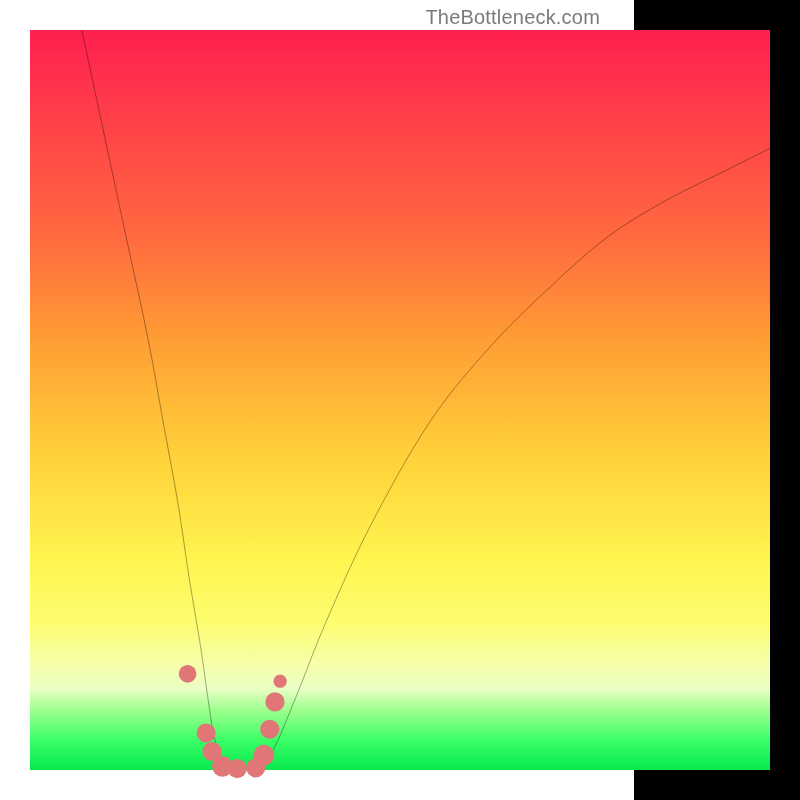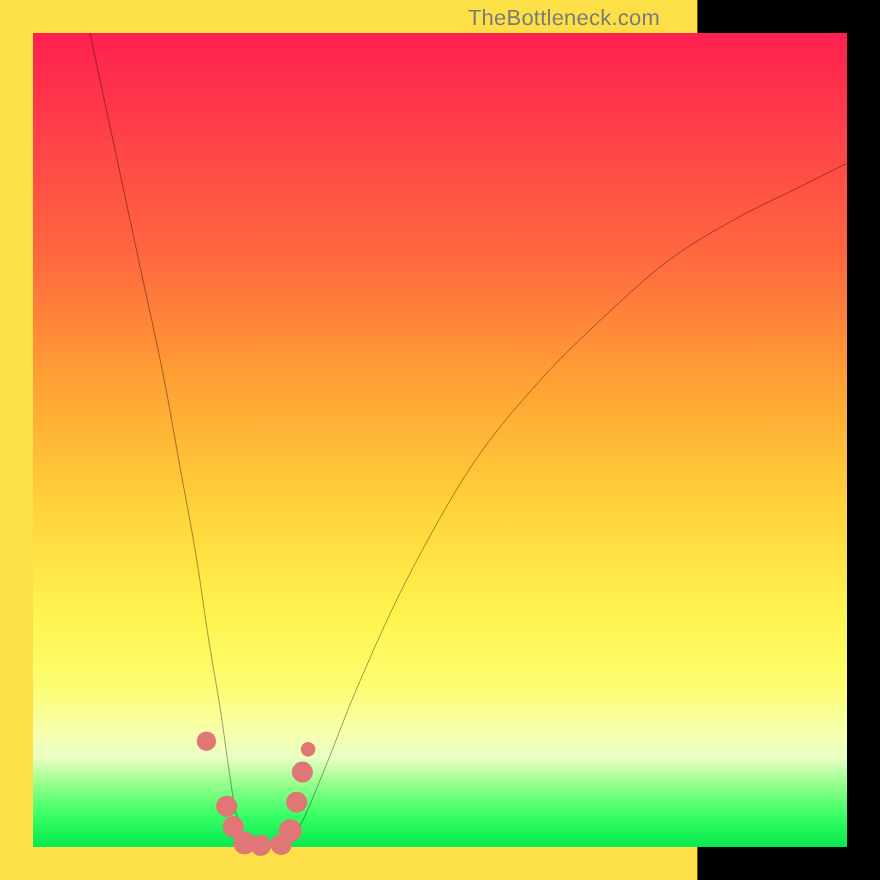--- a/index.html
+++ b/index.html
@@ -9,21 +9,21 @@
     height: 800px;
     overflow: hidden;
     background: #000;
     font-family: Arial, Helvetica, sans-serif;
   }
   .frame {
     position: absolute;
     top: 0; left: 0;
     width: 634px;
     height: 800px;
-    background: #fde047;
+    background: #ffffff;
   }
   .plot-area {
     position: absolute;
     top: 30px;
     left: 30px;
     width: 740px;
     height: 740px;
     
   }
   .gradient-bg {

